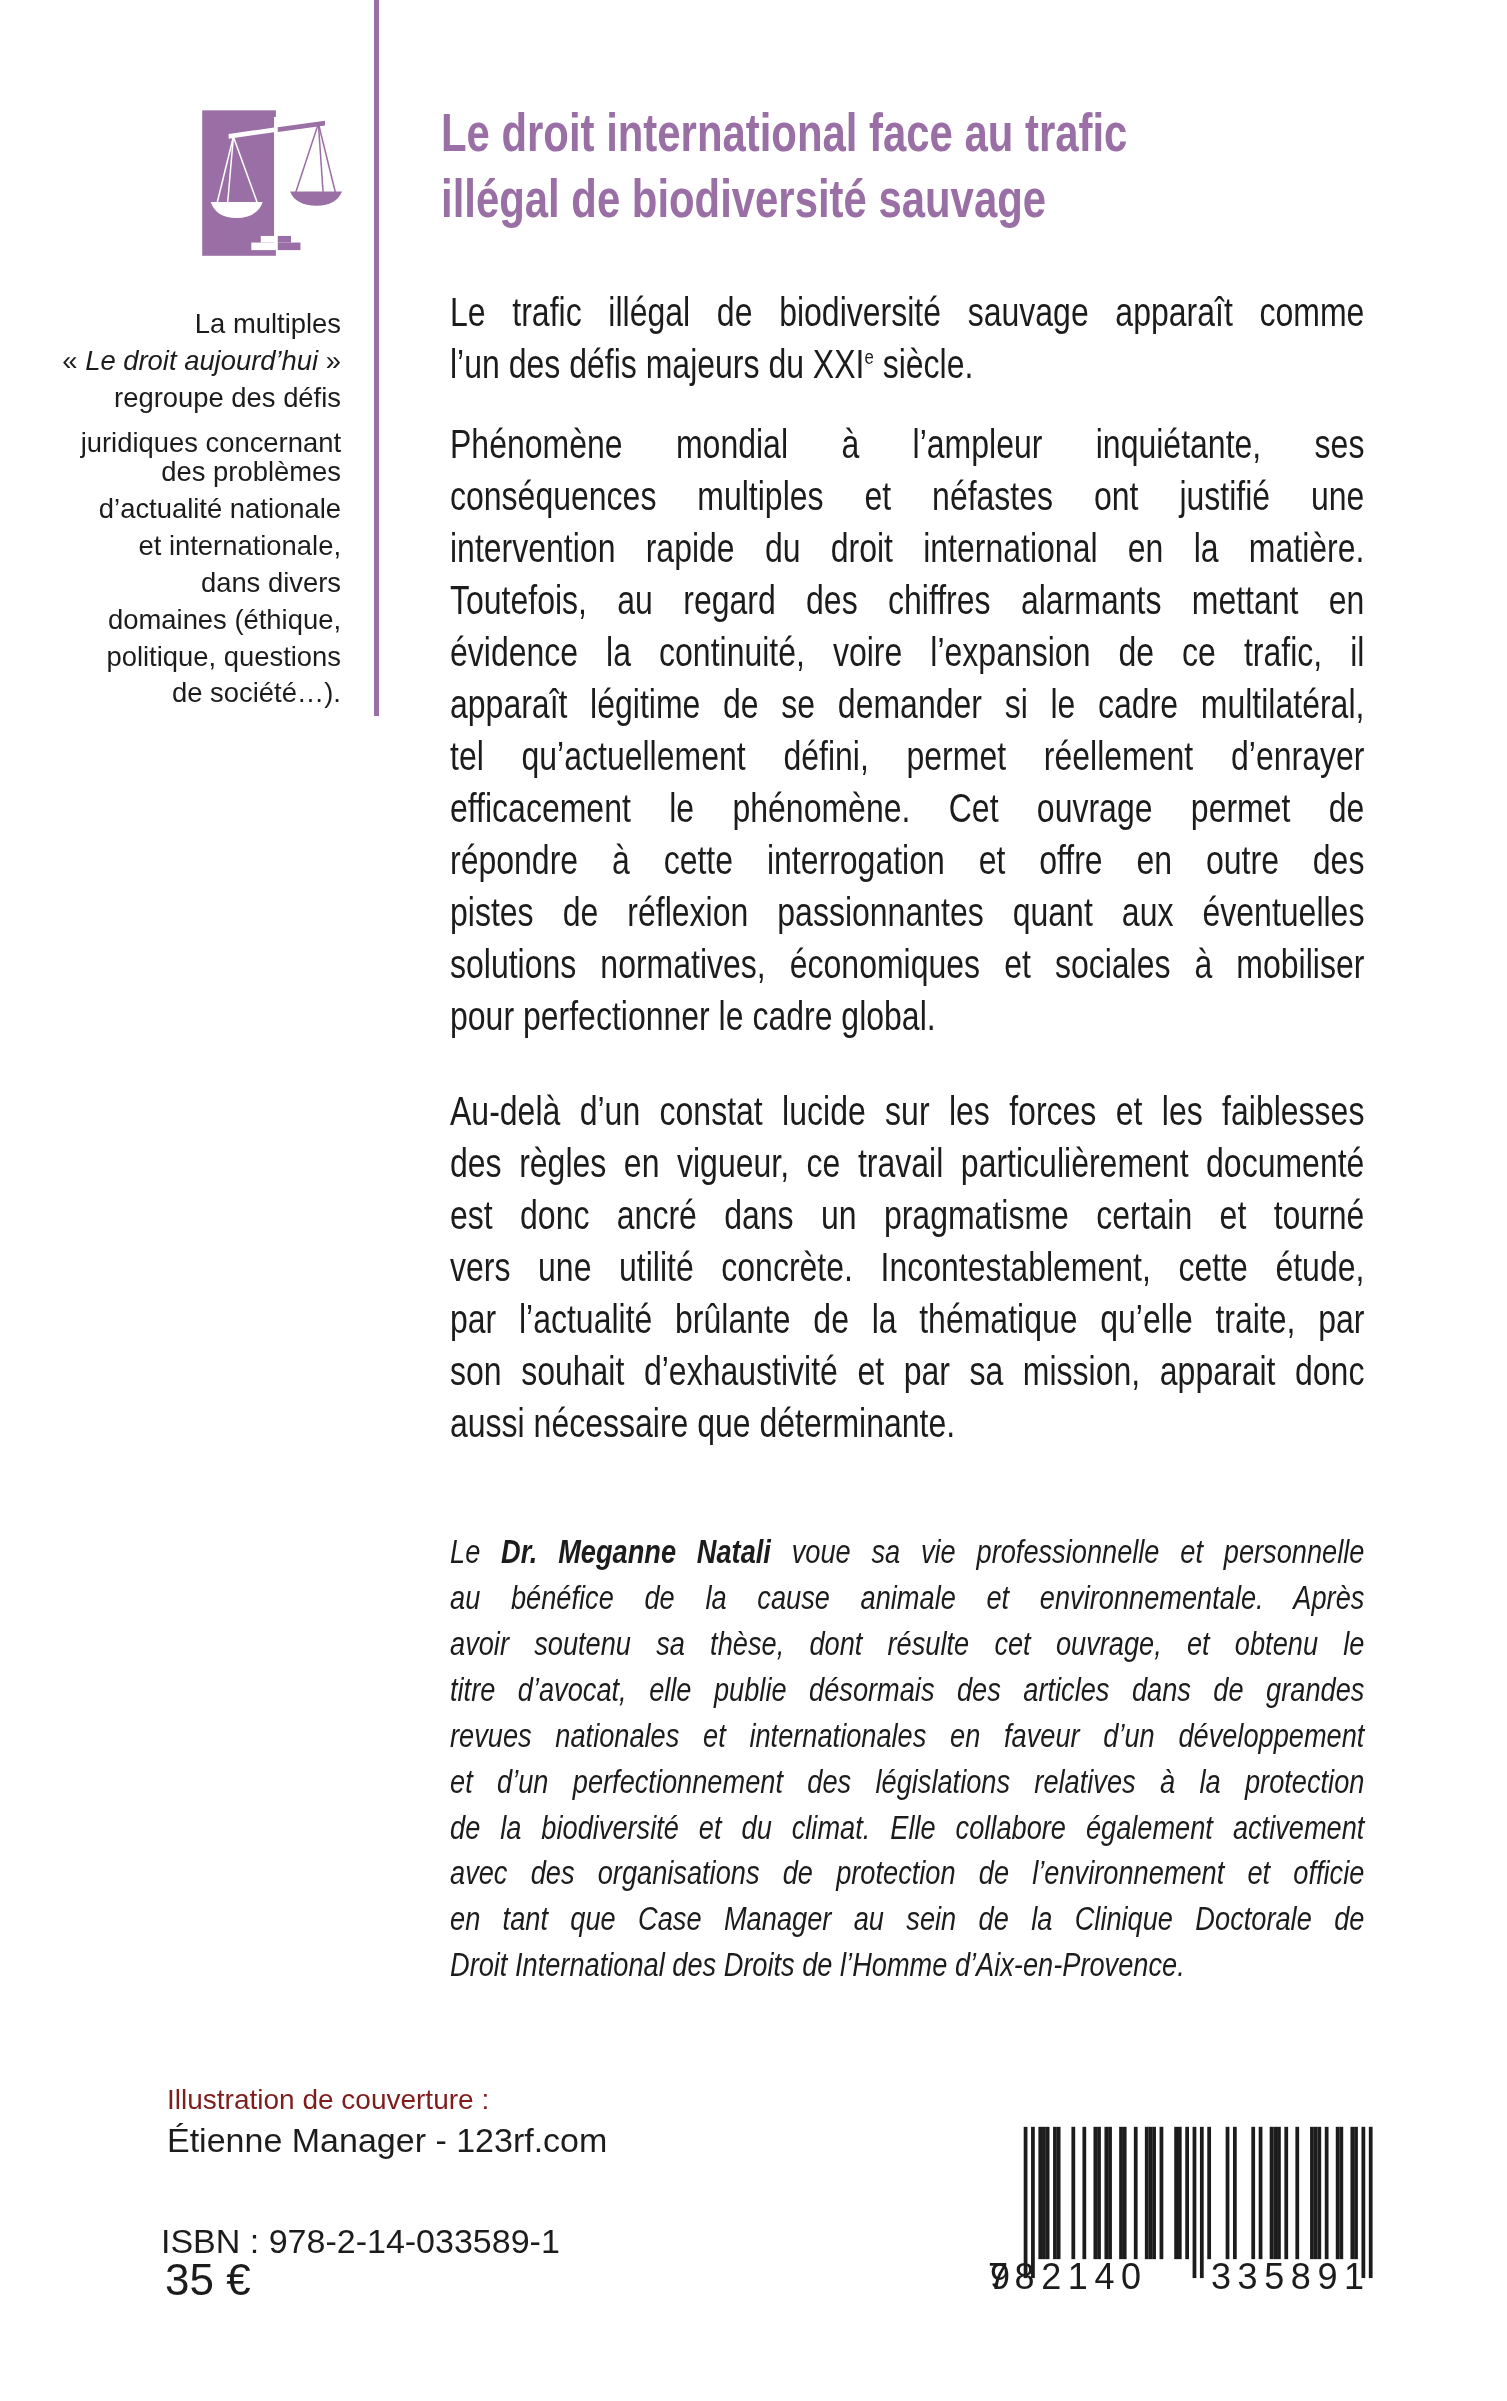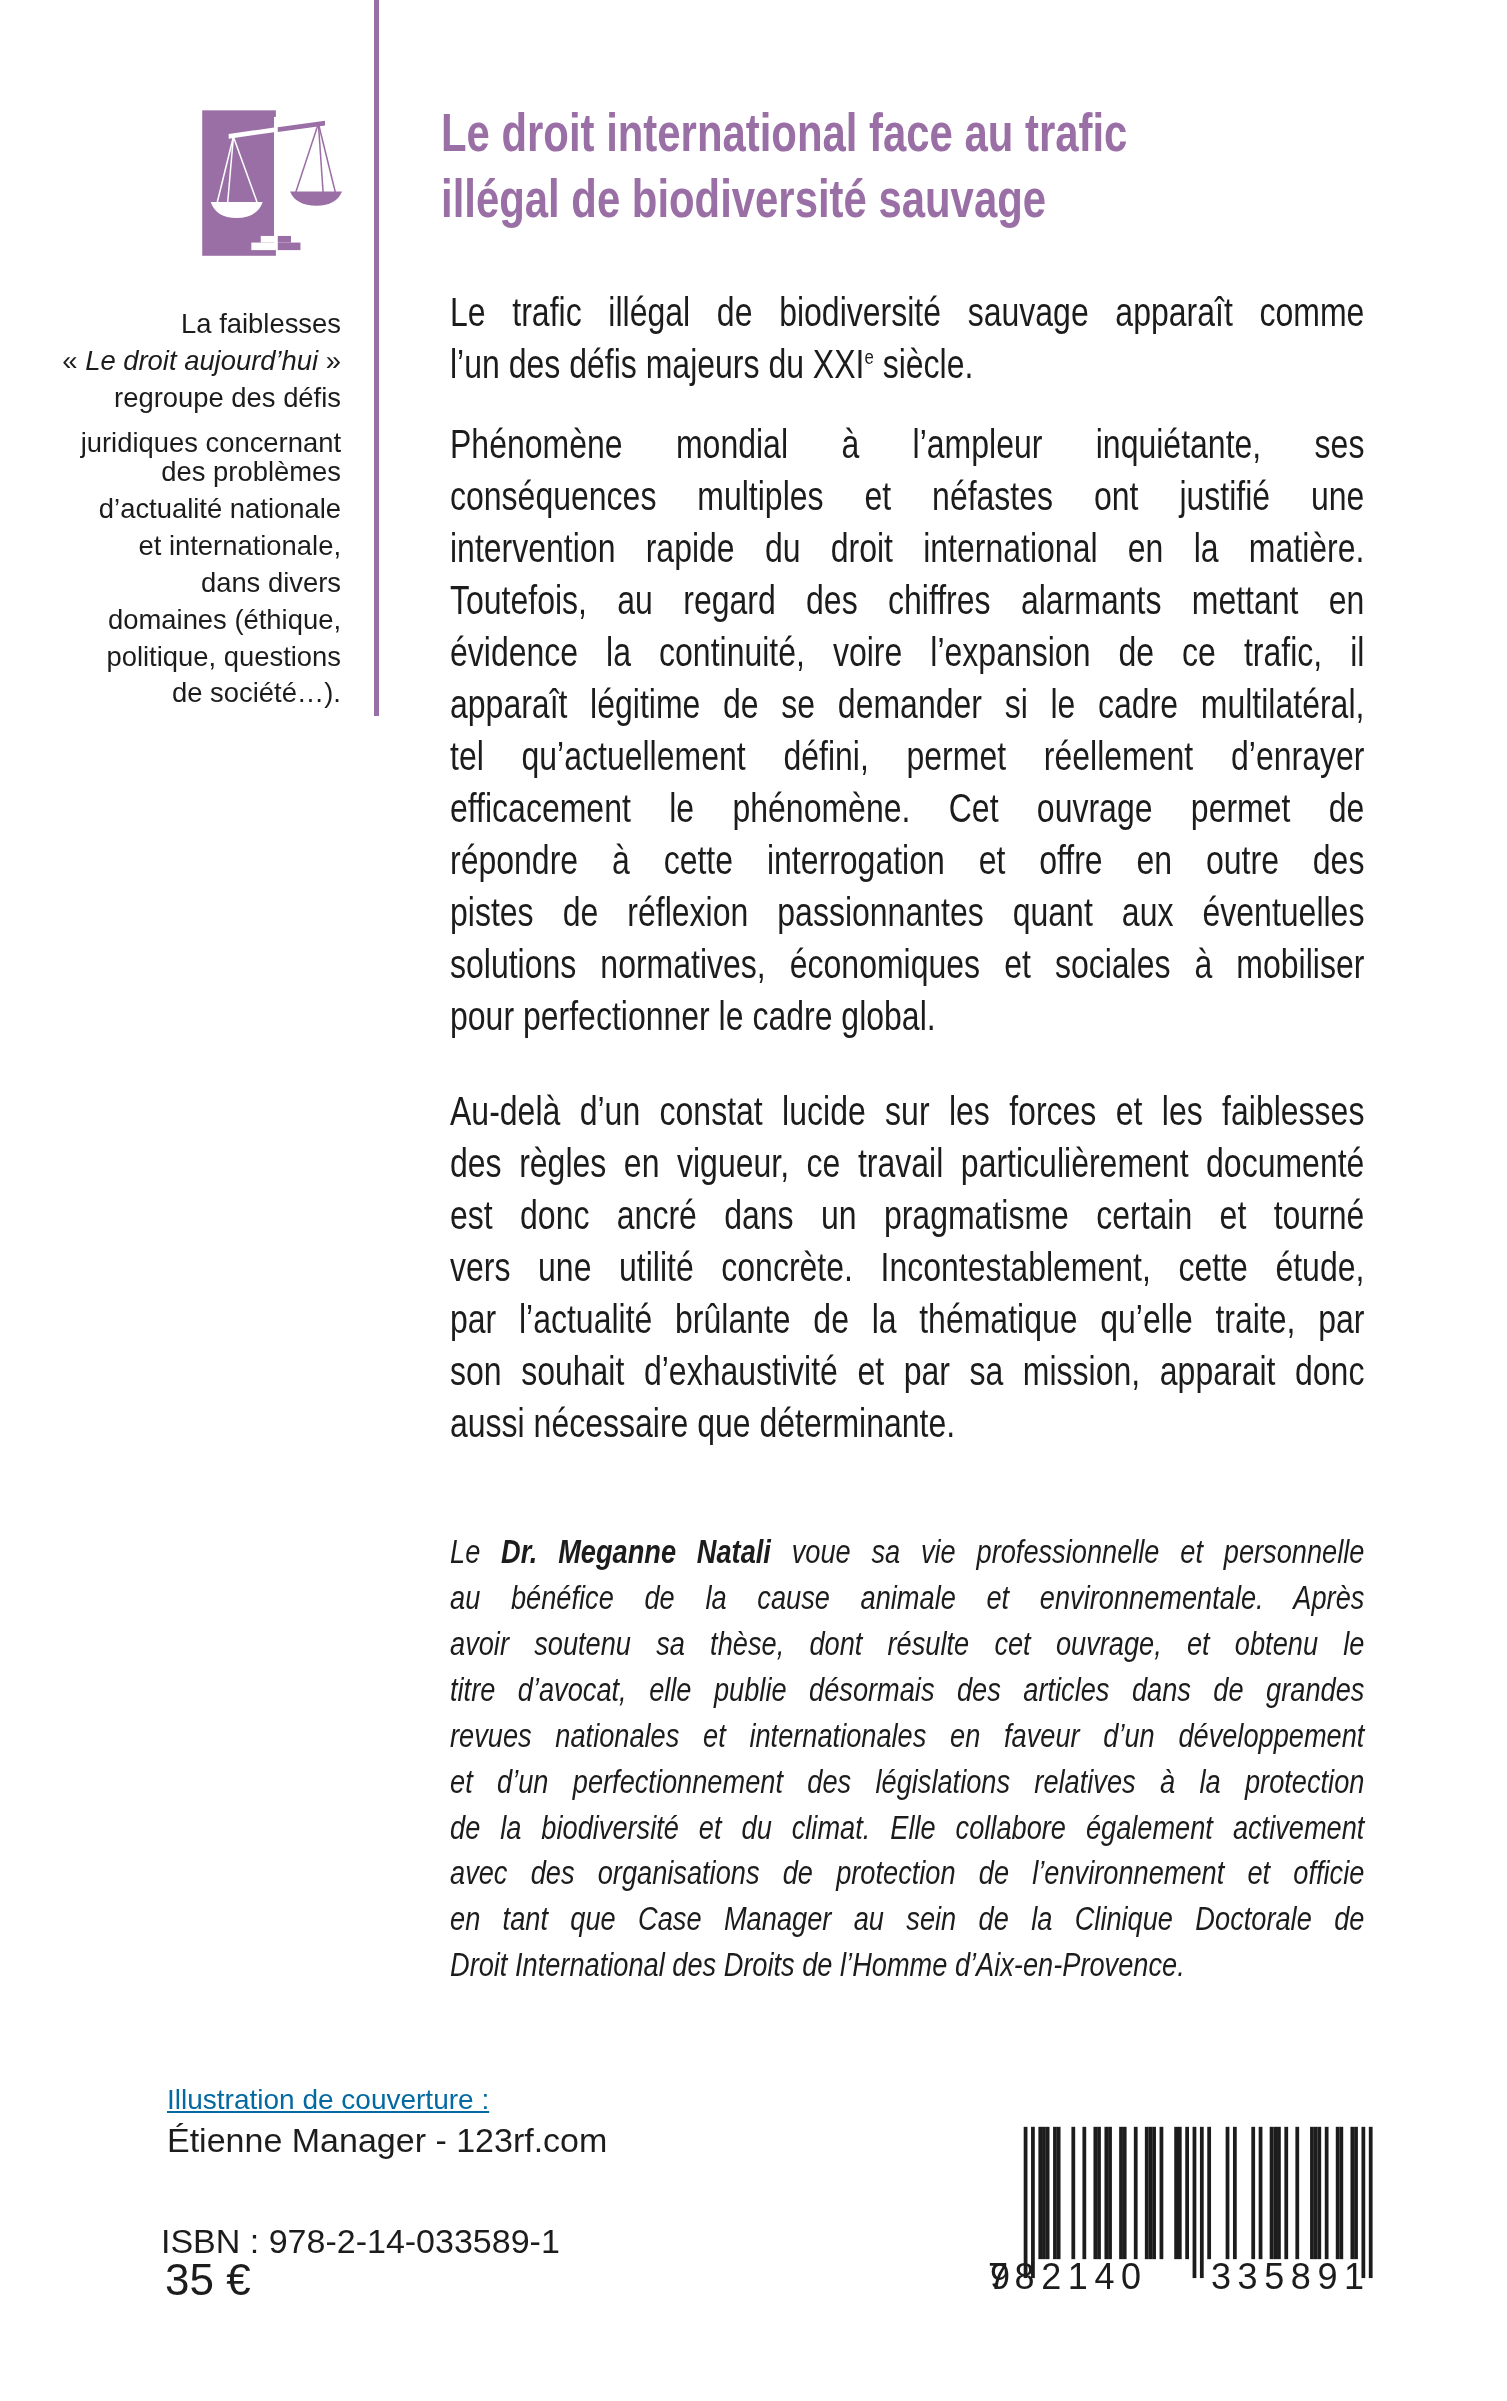--- a/index.html
+++ b/index.html
@@ -12,21 +12,21 @@
   .line { position: absolute; white-space: nowrap; line-height: 1; }
   .line > span.inner { display: inline-block; transform-origin: 0 0; }
   .just > span.inner { text-align: justify; text-align-last: justify; white-space: normal; }
 
   .title-line { font-weight: bold; font-size: 53px; color: #9a6fa5; }
   .body-line  { font-size: 40px; color: #1c1c1c; }
   .bio-line   { font-size: 34px; font-style: italic; color: #1c1c1c; }
   .bio-line b { font-weight: bold; }
   .side-line  { font-size: 27.4px; color: #1c1c1c; text-align: right; }
   .side-line i { font-style: italic; }
-  .credit { font-size: 28px; color: #0369a1; text-decoration: underline; }
+  .credit { font-size: 28px; color: #7f1d1d; }
   .credit-big { font-size: 34px; color: #1c1c1c; }
   .price { font-size: 44px; color: #1c1c1c; }
 
   .barcode { position: absolute; left: 984px; top: 2120px; width: 397px; height: 180px; }
   .barcode-digits { position: absolute; font-family: "Liberation Sans", sans-serif; font-size: 36px; color: #1c1c1c; letter-spacing: 5.7px; }
 </style>
 </head>
 <body>
 
 <div class="vbar"></div>
@@ -56,21 +56,21 @@
   <rect x="294" y="124" width="0" height="0" fill="#9a6fa5"></rect>
 
   <rect x="276" y="250" width="16" height="7" fill="#ffffff"></rect>
   <rect x="266" y="257" width="26" height="8" fill="#ffffff"></rect>
 
   <rect x="294" y="250" width="14" height="7" fill="#9a6fa5"></rect>
   <rect x="294" y="257" width="24" height="8" fill="#9a6fa5"></rect>
 </svg>
 
 <div>
-  <div class="line side-line" style="right:1167px; top:310px;"><span>La faiblesses</span></div>
+  <div class="line side-line" style="right:1167px; top:310px;"><span>La multiples</span></div>
   <div class="line side-line" style="right:1167px; top:347px;"><span>« </span><i>Le droit aujourd’hui</i><span> »</span></div>
   <div class="line side-line" style="right:1167px; top:384px;"><span>regroupe des défis</span></div>
   <div class="line side-line" style="right:1167px; top:421px;margin-top:8px;"><span>juridiques concernant</span></div>
   <div class="line side-line" style="right:1167px; top:458px;"><span>des problèmes</span></div>
   <div class="line side-line" style="right:1167px; top:495px;text-align:center;"><span>d’actualité nationale</span></div>
   <div class="line side-line" style="right:1167px; top:532px;"><span>et internationale,</span></div>
   <div class="line side-line" style="right:1167px; top:569px;"><span>dans divers</span></div>
   <div class="line side-line" style="right:1167px; top:606px;"><span>domaines (éthique,</span></div>
   <div class="line side-line" style="right:1167px; top:643px;"><span>politique, questions</span></div>
   <div class="line side-line" style="right:1167px; top:679px;"><span>de société…).</span></div>

